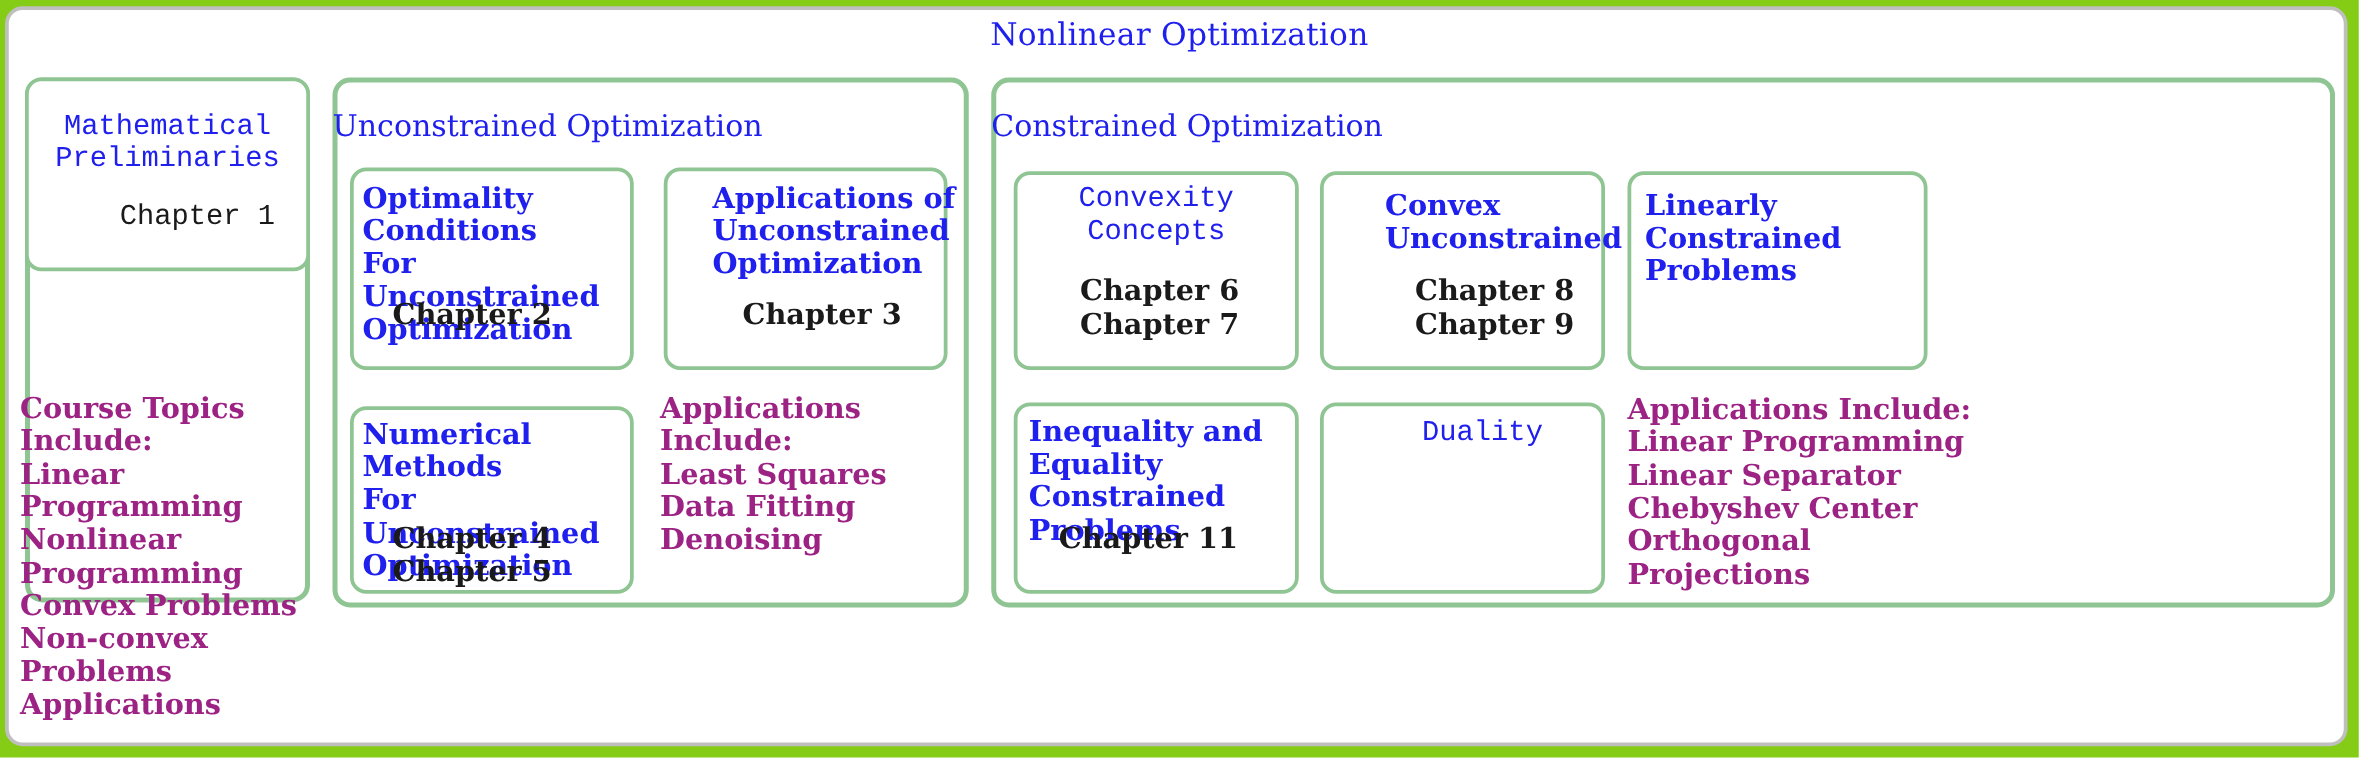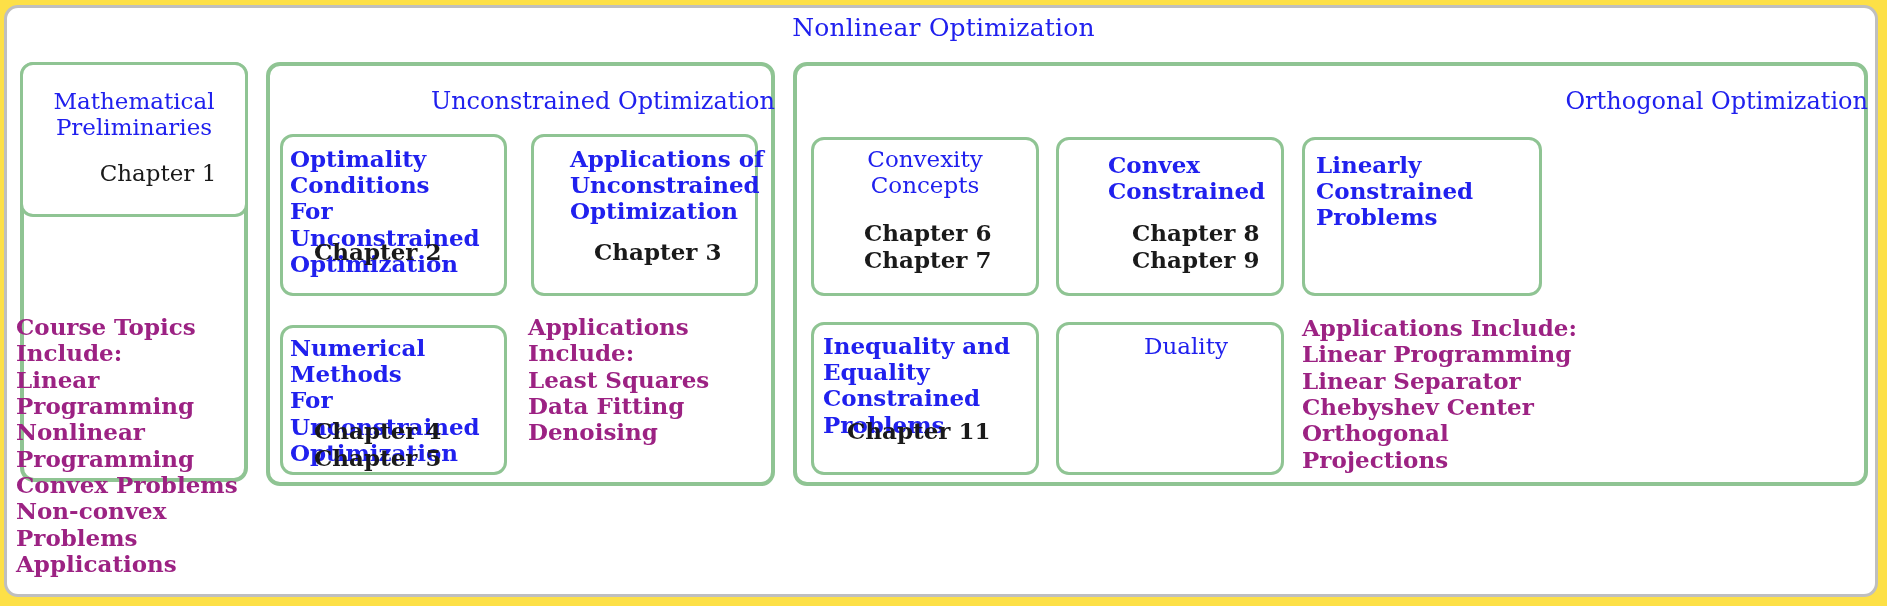--- a/index.html
+++ b/index.html
@@ -12,21 +12,21 @@
     height: 606px;
     font-family: "DejaVu Serif", "Liberation Serif", serif;
     overflow: hidden;
   }
 
   
   #diagram {
     position: absolute;
     left: 0; top: 0;
     width: 1887px; height: 606px;
-    background: #fde047;
+    background: #84cc16;
   }
   .outer-frame {
     position: absolute;
     left: 4px; top: 5px;
     width: 1874px; height: 592px;
     border: 3px solid #bfbfbf;
     border-radius: 14px;
     background: #ffffff;
     box-sizing: border-box;
   }
@@ -48,21 +48,21 @@
     position: absolute;
     border: 4px solid #8fc493;
     border-radius: 14px;
     background: #ffffff;
     box-sizing: border-box;
   }
   .group-title {
     position: absolute;
     left: 0;
     width: 100%;
-    text-align: right;
+    text-align: left;
     color: #2020ee;
     font-size: 24px;
     line-height: 1.15;
   }
 
   
   .leaf-box {
     position: absolute;
     border: 3.5px solid #8fc493;
     border-radius: 13px;
@@ -87,21 +87,21 @@
 
   
   .note-list {
     position: absolute;
     color: #9c2283;
     font-size: 23px;
     line-height: 1.145;
     white-space: pre-line;
   }
 
-  .center-title { text-align: center; }
+  .center-title { text-align: center; font-family: Liberation Mono, monospace; }
   .left-title   { text-align: left; font-weight: bold; }
 </style>
 </head>
 <body>
 
 <div id="diagram">
 
   <div class="outer-frame"></div>
 
   <div class="diagram-title">Nonlinear Optimization</div>
@@ -145,30 +145,30 @@
   <div class="leaf-chapters left-title" style="left:290px; top:417px; width:215px;">Chapter 4
 Chapter 5</div>
 
   <div class="note-list left-title" style="left:528px; top:314px; width:240px;">Applications Include:
   Least Squares
   Data Fitting
   Denoising</div>
 
   <div class="group-box" style="left:793px; top:62px; width:1075px; height:424px;"></div>
 
-  <div class="group-title" style="left:793px; top:88px; width:1075px;">Orthogonal Optimization</div>
+  <div class="group-title" style="left:793px; top:88px; width:1075px;">Constrained Optimization</div>
 
   <div class="leaf-box" style="left:811px; top:137px; width:228px; height:159px;"></div>
   <div class="leaf-title center-title" style="left:811px; top:146px; width:228px;text-align:center;">Convexity Concepts</div>
   <div class="leaf-chapters left-title" style="left:840px; top:219px; width:200px;">Chapter 6
 Chapter 7</div>
 
   <div class="leaf-box" style="left:1056px; top:137px; width:228px; height:159px;"></div>
   <div class="leaf-title left-title" style="left:1108px; top:152px; width:180px;">Convex
-Constrained</div>
+Unconstrained</div>
   <div class="leaf-chapters left-title" style="left:1108px; top:219px; width:180px;">Chapter 8
 Chapter 9</div>
 
   <div class="leaf-box" style="left:1302px; top:137px; width:240px; height:159px;"></div>
   <div class="leaf-title left-title" style="left:1316px; top:152px; width:226px;">Linearly Constrained
 Problems</div>
 
   <div class="leaf-box" style="left:811px; top:322px; width:228px; height:153px;"></div>
   <div class="leaf-title left-title" style="left:823px; top:333px; width:216px;">Inequality and
 Equality Constrained

